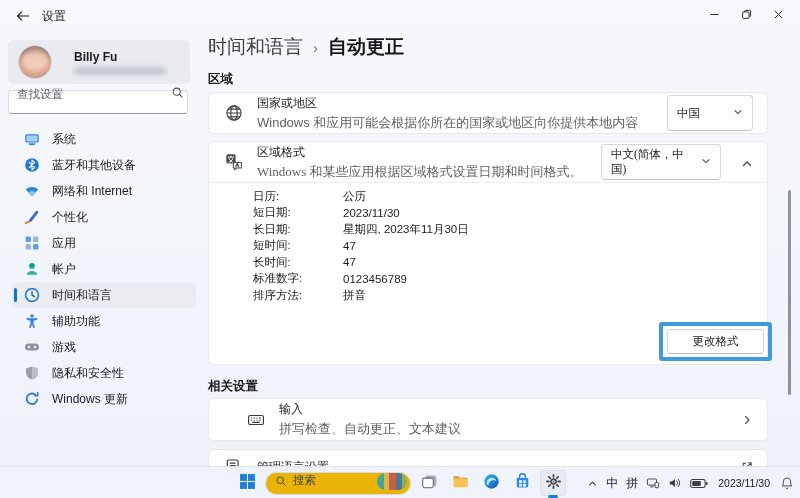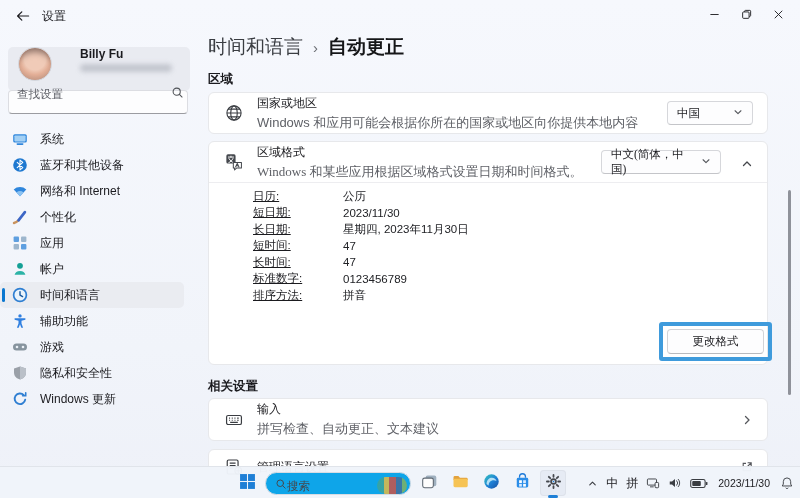--- a/index.html
+++ b/index.html
@@ -12,77 +12,77 @@
   .titlebar { position:absolute; top:0; left:0; right:0; height:32px; }
   .back-btn { position:absolute; left:12px; top:6px; width:22px; height:20px; display:flex; align-items:center; justify-content:center; }
   .back-btn svg { width:14px; height:14px; }
   .win-title { position:absolute; left:42px; top:8px; font-size:12px; }
   .win-controls { position:absolute; right:6px; top:2px; display:flex; }
   .win-btn { width:32px; height:26px; display:flex; align-items:center; justify-content:center; }
   .win-btn svg { width:11px; height:11px; }
 
   
   .sidebar { position:absolute; left:0; top:32px; width:200px; bottom:32px; }
-  .profile { position:absolute; left:8px; top:15px; width:182px; height:44px; background:#e9ebf1; border-radius:5px; display:flex; align-items:flex-start; padding:0 10px; gap:28px; }
+  .profile { position:absolute; left:8px; top:8px; width:182px; height:44px; background:#e9ebf1; border-radius:5px; display:flex; align-items:center; padding:0 10px; gap:22px; }
   .avatar { width:34px; height:34px; border-radius:50%; flex:0 0 auto;
             background:radial-gradient(circle at 50% 36%, #f0cbb8 0 40%, #e3af97 58%, #c79a86 78%, #8c6a5c 100%);
             box-shadow:inset 0 10px 6px -6px rgba(70,50,45,.55); border:1px solid #d3d6dd; }
   .profile-meta { display:flex; flex-direction:column; gap:3px; }
   .profile-name { font-size:12px; font-weight:bold; }
   .profile-email-blur { width:92px; height:8px; border-radius:4px; background:#b6bac3; filter:blur(2.5px); opacity:.75; }
   .searchbox { position:absolute; left:8px; top:58px; width:180px; height:24px; background:#fdfdfe; border:1px solid #dcdde2; border-bottom:1px solid #9b9ca1; border-radius:4px; display:flex; align-items:center; padding:0 6px 16px 8px; }
   .searchbox input { flex:1; border:none; outline:none; background:transparent; font-size:11.5px; font-family:inherit; color:#1b1b1f; }
   .searchbox input::placeholder { color:#5d5f66; opacity:1; }
   .searchbox svg { width:13px; height:13px; flex:0 0 auto; }
-  .nav { position:absolute; left:0; top:94px; width:184px;text-align:right; }
+  .nav { position:absolute; left:12px; top:94px; width:184px;text-align:right; }
   .nav-item { position:relative; height:26px; display:flex; align-items:center; gap:12px; padding-left:12px; border-radius:5px; font-size:12px; }
   .nav-item.selected { background:#eaecf1; }
   .nav-item .accent { position:absolute; left:2px; top:6px; width:3px; height:14px; border-radius:2px; background:#0a77d0; }
   .nav-icon { width:16px; height:16px; display:flex; }
   .nav-icon svg { width:16px; height:16px; }
 
   
   .breadcrumb { position:absolute; left:208px; top:34px; font-size:19px; display:flex; gap:10px; align-items:baseline; }
   .crumb-parent { color:#3a3d42; font-weight:400; }
   .crumb-sep { color:#6b6e74; font-size:15px; }
   .crumb-current { color:#151618; font-weight:bold; }
   .section-label { position:absolute; left:208px; font-size:12.5px; font-weight:bold;font-family:Liberation Mono, monospace; }
   .card { position:absolute; left:208px; width:560px; background:#ffffff; border:1px solid #e7e8eb; border-radius:6px; }
   .card-row { display:flex; align-items:center; height:100%; padding:0 14px 0 16px; gap:14px; }
   .card-icon { width:18px; height:18px; flex:0 0 auto; display:flex; }
   .card-icon svg { width:18px; height:18px; }
   .card-text { flex:1; display:flex; flex-direction:column; gap:2px; }
   .card-title { font-size:12px; }
   .card-sub { font-size:13px; color:#5f6167; }
-  .dropdown { height:24px; background:#fdfdfe; border:1px solid #d6d7db; border-bottom-color:#c4c5c9; border-radius:4px; display:flex; align-items:center; gap:12px; padding:0 9px; font-size:11.5px; }
+  .dropdown { height:36px; background:#fdfdfe; border:1px solid #d6d7db; border-bottom-color:#c4c5c9; border-radius:4px; display:flex; align-items:center; gap:12px; padding:0 9px; font-size:11.5px; }
   .dropdown svg { width:10px; height:10px; }
   .expander { width:12px; height:12px; display:flex; margin-left:6px; }
   .expander svg { width:12px; height:12px; }
   .chev-right, .ext-link { width:12px; height:12px; display:flex; }
   .chev-right svg, .ext-link svg { width:12px; height:12px; }
 
   #format-card .hdr { height:41px; border-bottom:1px solid #ededf0;font-family:Liberation Serif, serif; }
   #format-rows { position:absolute; left:44px; top:46px; right:20px; }
   .fmt-row { height:16.5px; display:flex; align-items:center; font-size:11.5px; }
-  .fmt-label { width:90px; flex:0 0 auto;text-decoration:underline; }
+  .fmt-label { width:90px; flex:0 0 auto; }
   .fmt-value { color:#212226; }
 
   .change-btn { position:absolute; left:667px; top:329px; width:97px; height:25px; background:#fdfdfe; border:1px solid #d2d3d7; border-bottom-color:#b9babe; border-radius:4px; font-size:11.5px; font-family:inherit; color:#1b1b1f; }
   .annotation-box { position:absolute; left:659px; top:322px; width:113px; height:39px; border:4px solid #3f9bdc; border-radius:3px; z-index:5; pointer-events:none; }
 
   .scrollbar-thumb { position:absolute; left:788px; top:190px; width:3px; height:205px; background:#8f929a; border-radius:2px; }
 
   
   .taskbar { position:absolute; left:0; right:0; bottom:0; height:32px; background:rgba(240,244,250,.97); border-top:1px solid #e0e4ea; z-index:10; }
   .tb-center { position:absolute; left:50%; top:0; height:32px; transform:translateX(-50%); display:flex; align-items:center; gap:5px; }
   .tb-btn { position:relative; width:26px; height:26px; border-radius:4px; display:flex; align-items:center; justify-content:center; }
   .tb-btn svg { width:17px; height:17px; }
   .tb-btn.active { background:#e6ebf4; box-shadow:0 0 0 1px #dde2ea inset; }
   .tb-btn.active::after { content:""; position:absolute; bottom:-2px; left:50%; transform:translateX(-50%); width:10px; height:3px; border-radius:2px; background:#1e7fd6; }
-  .tb-search { width:146px; height:23px; border-radius:12px; background:#0ea5e9; border:1px solid #d8dce3; display:flex; align-items:flex-end; padding:0 3px 0 9px; }
+  .tb-search { width:146px; height:23px; border-radius:12px; background:#eab308; border:1px solid #d8dce3; display:flex; align-items:flex-start; gap:6px; padding:0 3px 0 9px; }
   .tb-search svg { width:12px; height:12px; }
   .tb-search-label { flex:1; font-size:11.5px; color:#44474d; }
   .tb-search-img { width:30px; height:17px; border-radius:9px;
     background:linear-gradient(90deg,#3aa39e 0 22%,#d9b84d 22% 40%,#c2564f 40% 62%,#40709f 62% 82%,#79b06a 82% 100%); opacity:.9; }
   .tray { position:absolute; right:6px; top:0; height:32px; display:flex; align-items:center; gap:8px; font-size:12px; }
   .tray-ico { display:flex; align-items:center; }
   .tray-ico.sm svg { width:11px; height:11px; }
   .tray-ico svg { width:14px; height:14px; }
   .tray-ico.batt svg { width:18px; height:11px; }
   .tray-date { font-size:10.5px; color:#1b1b1f; padding:0 2px; }
@@ -331,21 +331,21 @@
           <span class="fmt-value">拼音</span>
         </div>
       </div>
   </div>
 
   <button class="change-btn">更改格式</button>
   <div class="annotation-box"></div>
 
   <div class="section-label" style="top:378px;">相关设置</div>
 
-  <div class="card" style="top:398px; height:43px;">
+  <div class="card" style="top:398px; height:43px;padding-left:22px;">
     <div class="card-row">
       <span class="card-icon">
           <svg viewBox="0 0 16 16" fill="none" stroke="#3a3d42" stroke-width="1.05">
             <rect x="1.4" y="4" width="13.2" height="8" rx="1.4"></rect>
             <path d="M3.6 6.3 h.9 M6 6.3 h.9 M8.4 6.3 h.9 M10.8 6.3 h1.4 M3.6 8.2 h.9 M6 8.2 h.9 M8.4 8.2 h.9 M10.8 8.2 h1.4 M4.6 10.1 h6.8"></path>
           </svg>
         </span>
       <div class="card-text">
         <div class="card-title">输入</div>
         <div class="card-sub">拼写检查、自动更正、文本建议</div>

